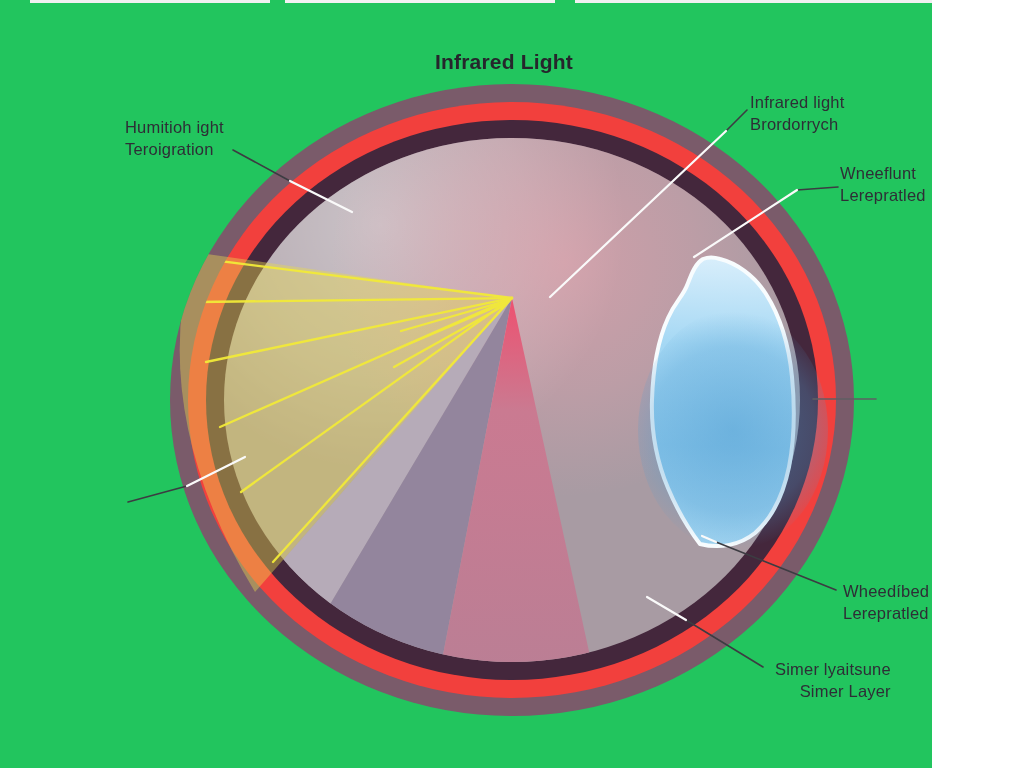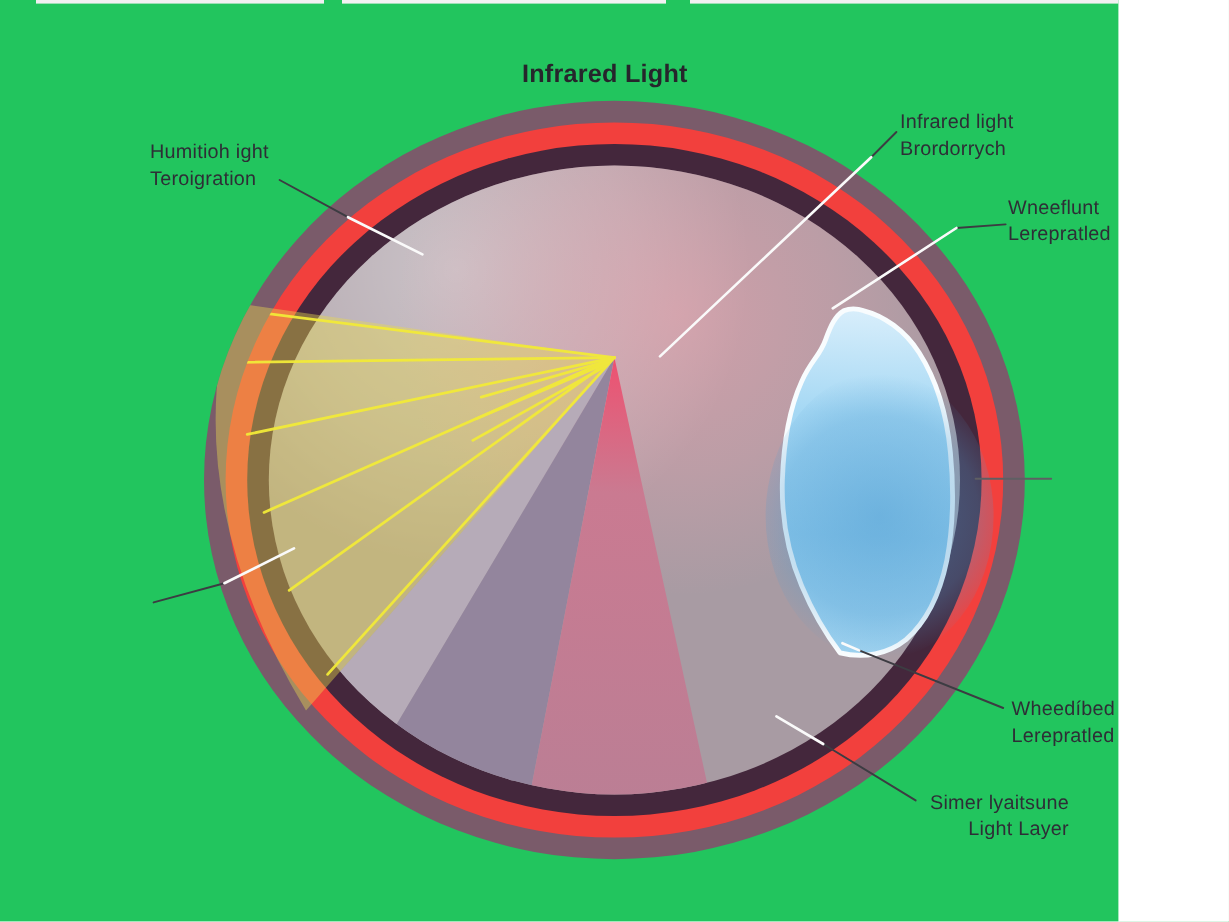--- a/index.html
+++ b/index.html
@@ -173,16 +173,16 @@
 
 
 
   <div class="lbl" style="left:843px;top:580px;">
     <span>Wheedíbed</span>
     <span>Lerepratled</span>
   </div>
 
   <div class="lbl" style="left:775px;top:658px;text-align:right;">
     <span>Simer lyaitsune</span>
-    <span>Light Layer</span>
+    <span>Simer Layer</span>
   </div>
 
 </div>
 
 </body></html>

